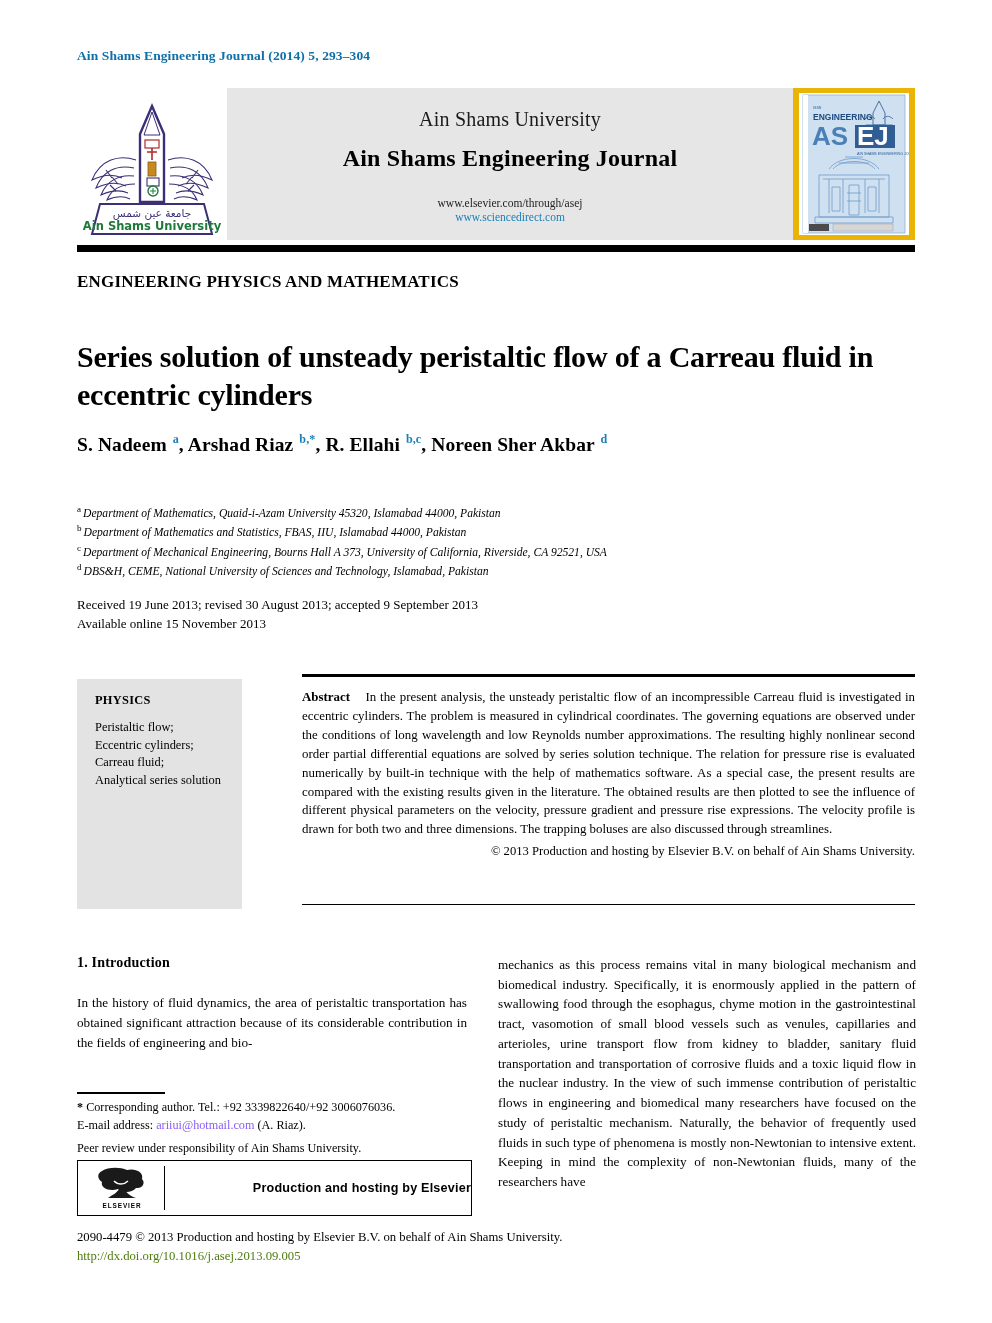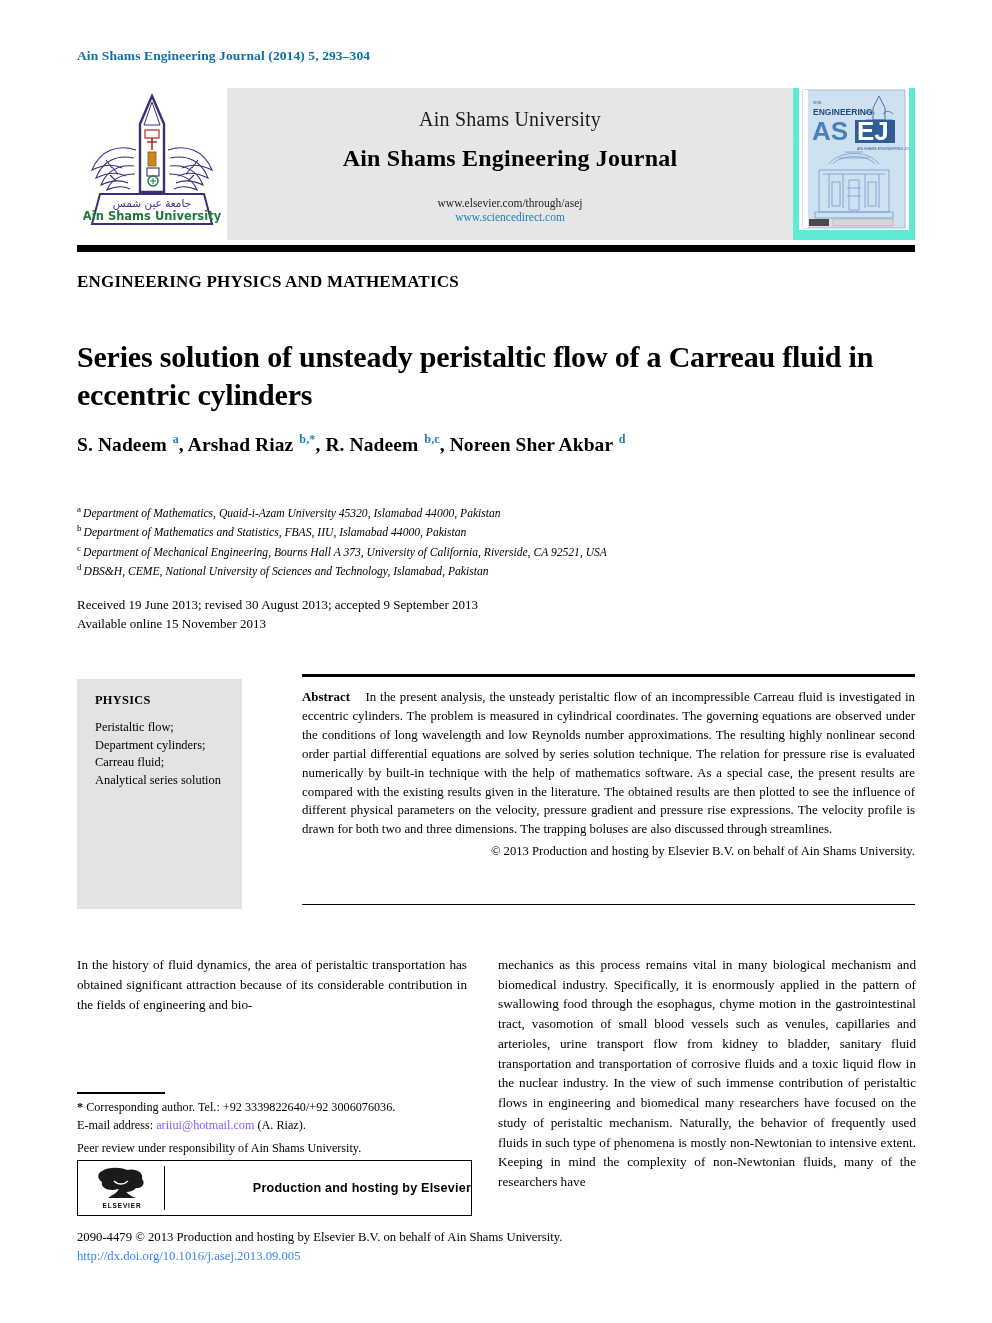--- a/index.html
+++ b/index.html
@@ -43,21 +43,21 @@
     top: 88px;
     width: 838px;
     height: 152px;
     display: flex;
     align-items: stretch;
   }
   .masthead-logo {
     width: 150px;
     background: #ffffff;
     display: flex;
-    align-items: flex-start;
+    align-items: flex-end;
     justify-content: center;
   }
   .masthead-center {
     flex: 1;
     background: #e6e6e6;
     display: flex;
     flex-direction: column;
     align-items: center;
     justify-content: center;
     padding-top: 4px;
@@ -80,22 +80,23 @@
     color: #222;
     line-height: 1.25;
   }
   .mast-url2 {
     font-size: 11.5px;
     color: #1a7fb5;
     line-height: 1.25;
   }
   .masthead-cover {
     width: 122px;
-    background: #5eead4;
+    background: #eab308;
     display: flex;
+    align-items: center;
     justify-content: center;
   }
 
   .rule-thick {
     position: absolute;
     left: 77px;
     top: 245px;
     width: 838px;
     height: 7px;
     background: #000000;
@@ -313,21 +314,21 @@
 
   
   .bottom-copy {
     position: absolute;
     left: 77px;
     top: 1228px;
     width: 600px;
     font-size: 12.7px;
     line-height: 1.5;
   }
-  .doi-link { color: #3b82f6; }
+  .doi-link { color: #4d7c0f; }
 </style>
 </head>
 <body>
 
 <div class="page">
 
   <div class="running-head">Ain Shams Engineering Journal (2014) 5, 293–304</div>
 
   <div class="masthead">
 
@@ -411,56 +412,57 @@
       </svg>
     </div>
   </div>
 
   <div class="rule-thick"></div>
 
   <div class="section-head">ENGINEERING PHYSICS AND MATHEMATICS</div>
 
   <h1 class="article-title">Series solution of unsteady peristaltic flow of a Carreau fluid in eccentric cylinders</h1>
 
-  <div class="authors"><span>S. Nadeem </span><sup>a</sup><span>, </span><span>Arshad Riaz </span><sup>b,*</sup><span>, </span><span>R. Nadeem </span><sup>b,c</sup><span>, </span><span>Noreen Sher Akbar </span><sup>d</sup></div>
+  <div class="authors"><span>S. Nadeem </span><sup>a</sup><span>, </span><span>Arshad Riaz </span><sup>b,*</sup><span>, </span><span>R. Ellahi </span><sup>b,c</sup><span>, </span><span>Noreen Sher Akbar </span><sup>d</sup></div>
 
   <div class="affiliations">
       <div class="aff-line"><sup>a</sup><span>Department of Mathematics, Quaid-i-Azam University 45320, Islamabad 44000, Pakistan</span></div>
       <div class="aff-line"><sup>b</sup><span>Department of Mathematics and Statistics, FBAS, IIU, Islamabad 44000, Pakistan</span></div>
       <div class="aff-line"><sup>c</sup><span>Department of Mechanical Engineering, Bourns Hall A 373, University of California, Riverside, CA 92521, USA</span></div>
       <div class="aff-line"><sup>d</sup><span>DBS&amp;H, CEME, National University of Sciences and Technology, Islamabad, Pakistan</span></div>
     </div>
 
   <div class="dates">
     <div>Received 19 June 2013; revised 30 August 2013; accepted 9 September 2013</div>
     <div>Available online 15 November 2013</div>
   </div>
 
   <div class="abs-rule-top"></div>
   <div class="abs-rule-bottom"></div>
 
   <div class="keywords-box">
     <div class="kw-title">PHYSICS</div>
     <div class="kw-list">
         <div>Peristaltic flow;</div>
-        <div>Department cylinders;</div>
+        <div>Eccentric cylinders;</div>
         <div>Carreau fluid;</div>
         <div>Analytical series solution</div>
       </div>
   </div>
 
   <div class="abstract-body">
     <p style="margin:0;">
       <span class="abs-label">Abstract</span>
       <span>&nbsp;&nbsp;&nbsp;</span><span>In the present analysis, the unsteady peristaltic flow of an incompressible Carreau fluid is investigated in eccentric cylinders. The problem is measured in cylindrical coordinates. The governing equations are observed under the conditions of long wavelength and low Reynolds number approximations. The resulting highly nonlinear second order partial differential equations are solved by series solution technique. The relation for pressure rise is evaluated numerically by built-in technique with the help of mathematics software. As a special case, the present results are compared with the existing results given in the literature. The obtained results are then plotted to see the influence of different physical parameters on the velocity, pressure gradient and pressure rise expressions. The velocity profile is drawn for both two and three dimensions. The trapping boluses are also discussed through streamlines.</span>
     </p>
     <div class="abs-copyright">© 2013 Production and hosting by Elsevier B.V. on behalf of Ain Shams University.</div>
   </div>
 
   <div class="col-left">
+    <div class="sec-title">1. Introduction</div>
     <div class="body-text">In the history of fluid dynamics, the area of peristaltic transportation has obtained significant attraction because of its considerable contribution in the fields of engineering and bio-</div>
   </div>
 
   <div class="col-right">
     <div class="body-text">mechanics as this process remains vital in many biological mechanism and biomedical industry. Specifically, it is enormously applied in the pattern of swallowing food through the esophagus, chyme motion in the gastrointestinal tract, vasomotion of small blood vessels such as venules, capillaries and arterioles, urine transport flow from kidney to bladder, sanitary fluid transportation and transportation of corrosive fluids and a toxic liquid flow in the nuclear industry. In the view of such immense contribution of peristaltic flows in engineering and biomedical many researchers have focused on the study of peristaltic mechanism. Naturally, the behavior of frequently used fluids in such type of phenomena is mostly non-Newtonian to intensive extent. Keeping in mind the complexity of non-Newtonian fluids, many of the researchers have</div>
   </div>
 
   <div class="footnote-rule"></div>
   <div class="footnotes">
     <div>

